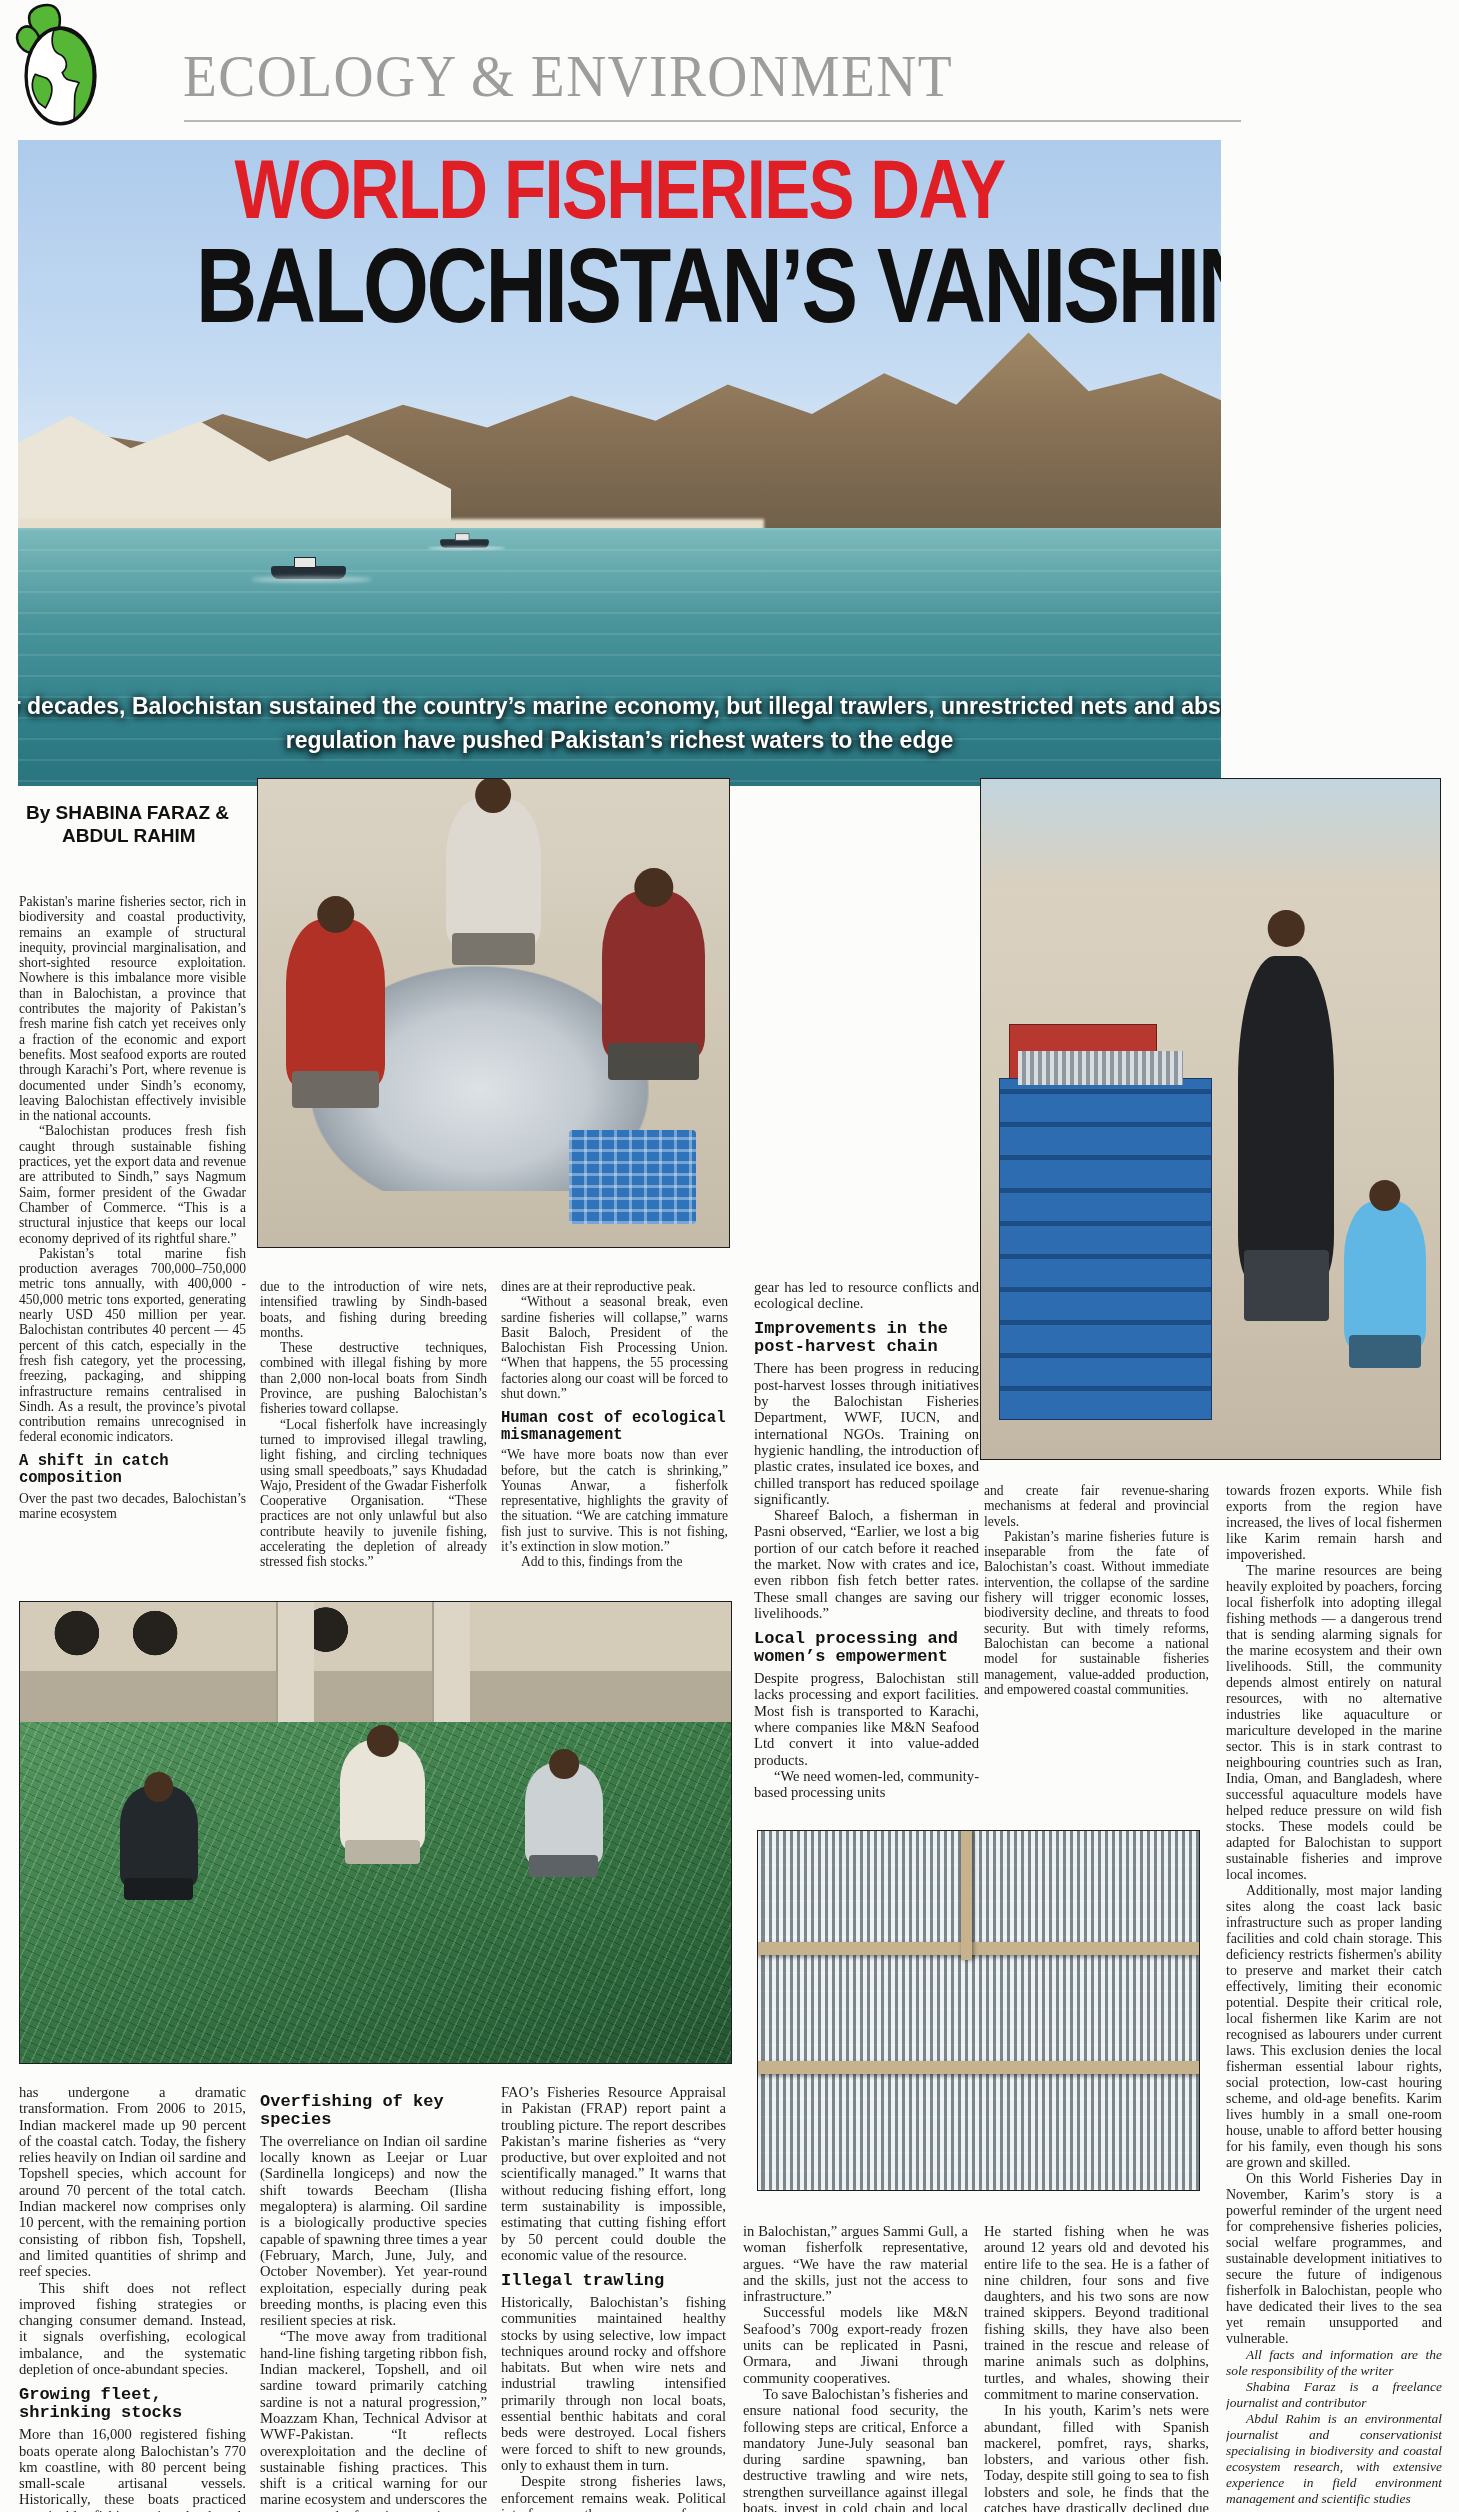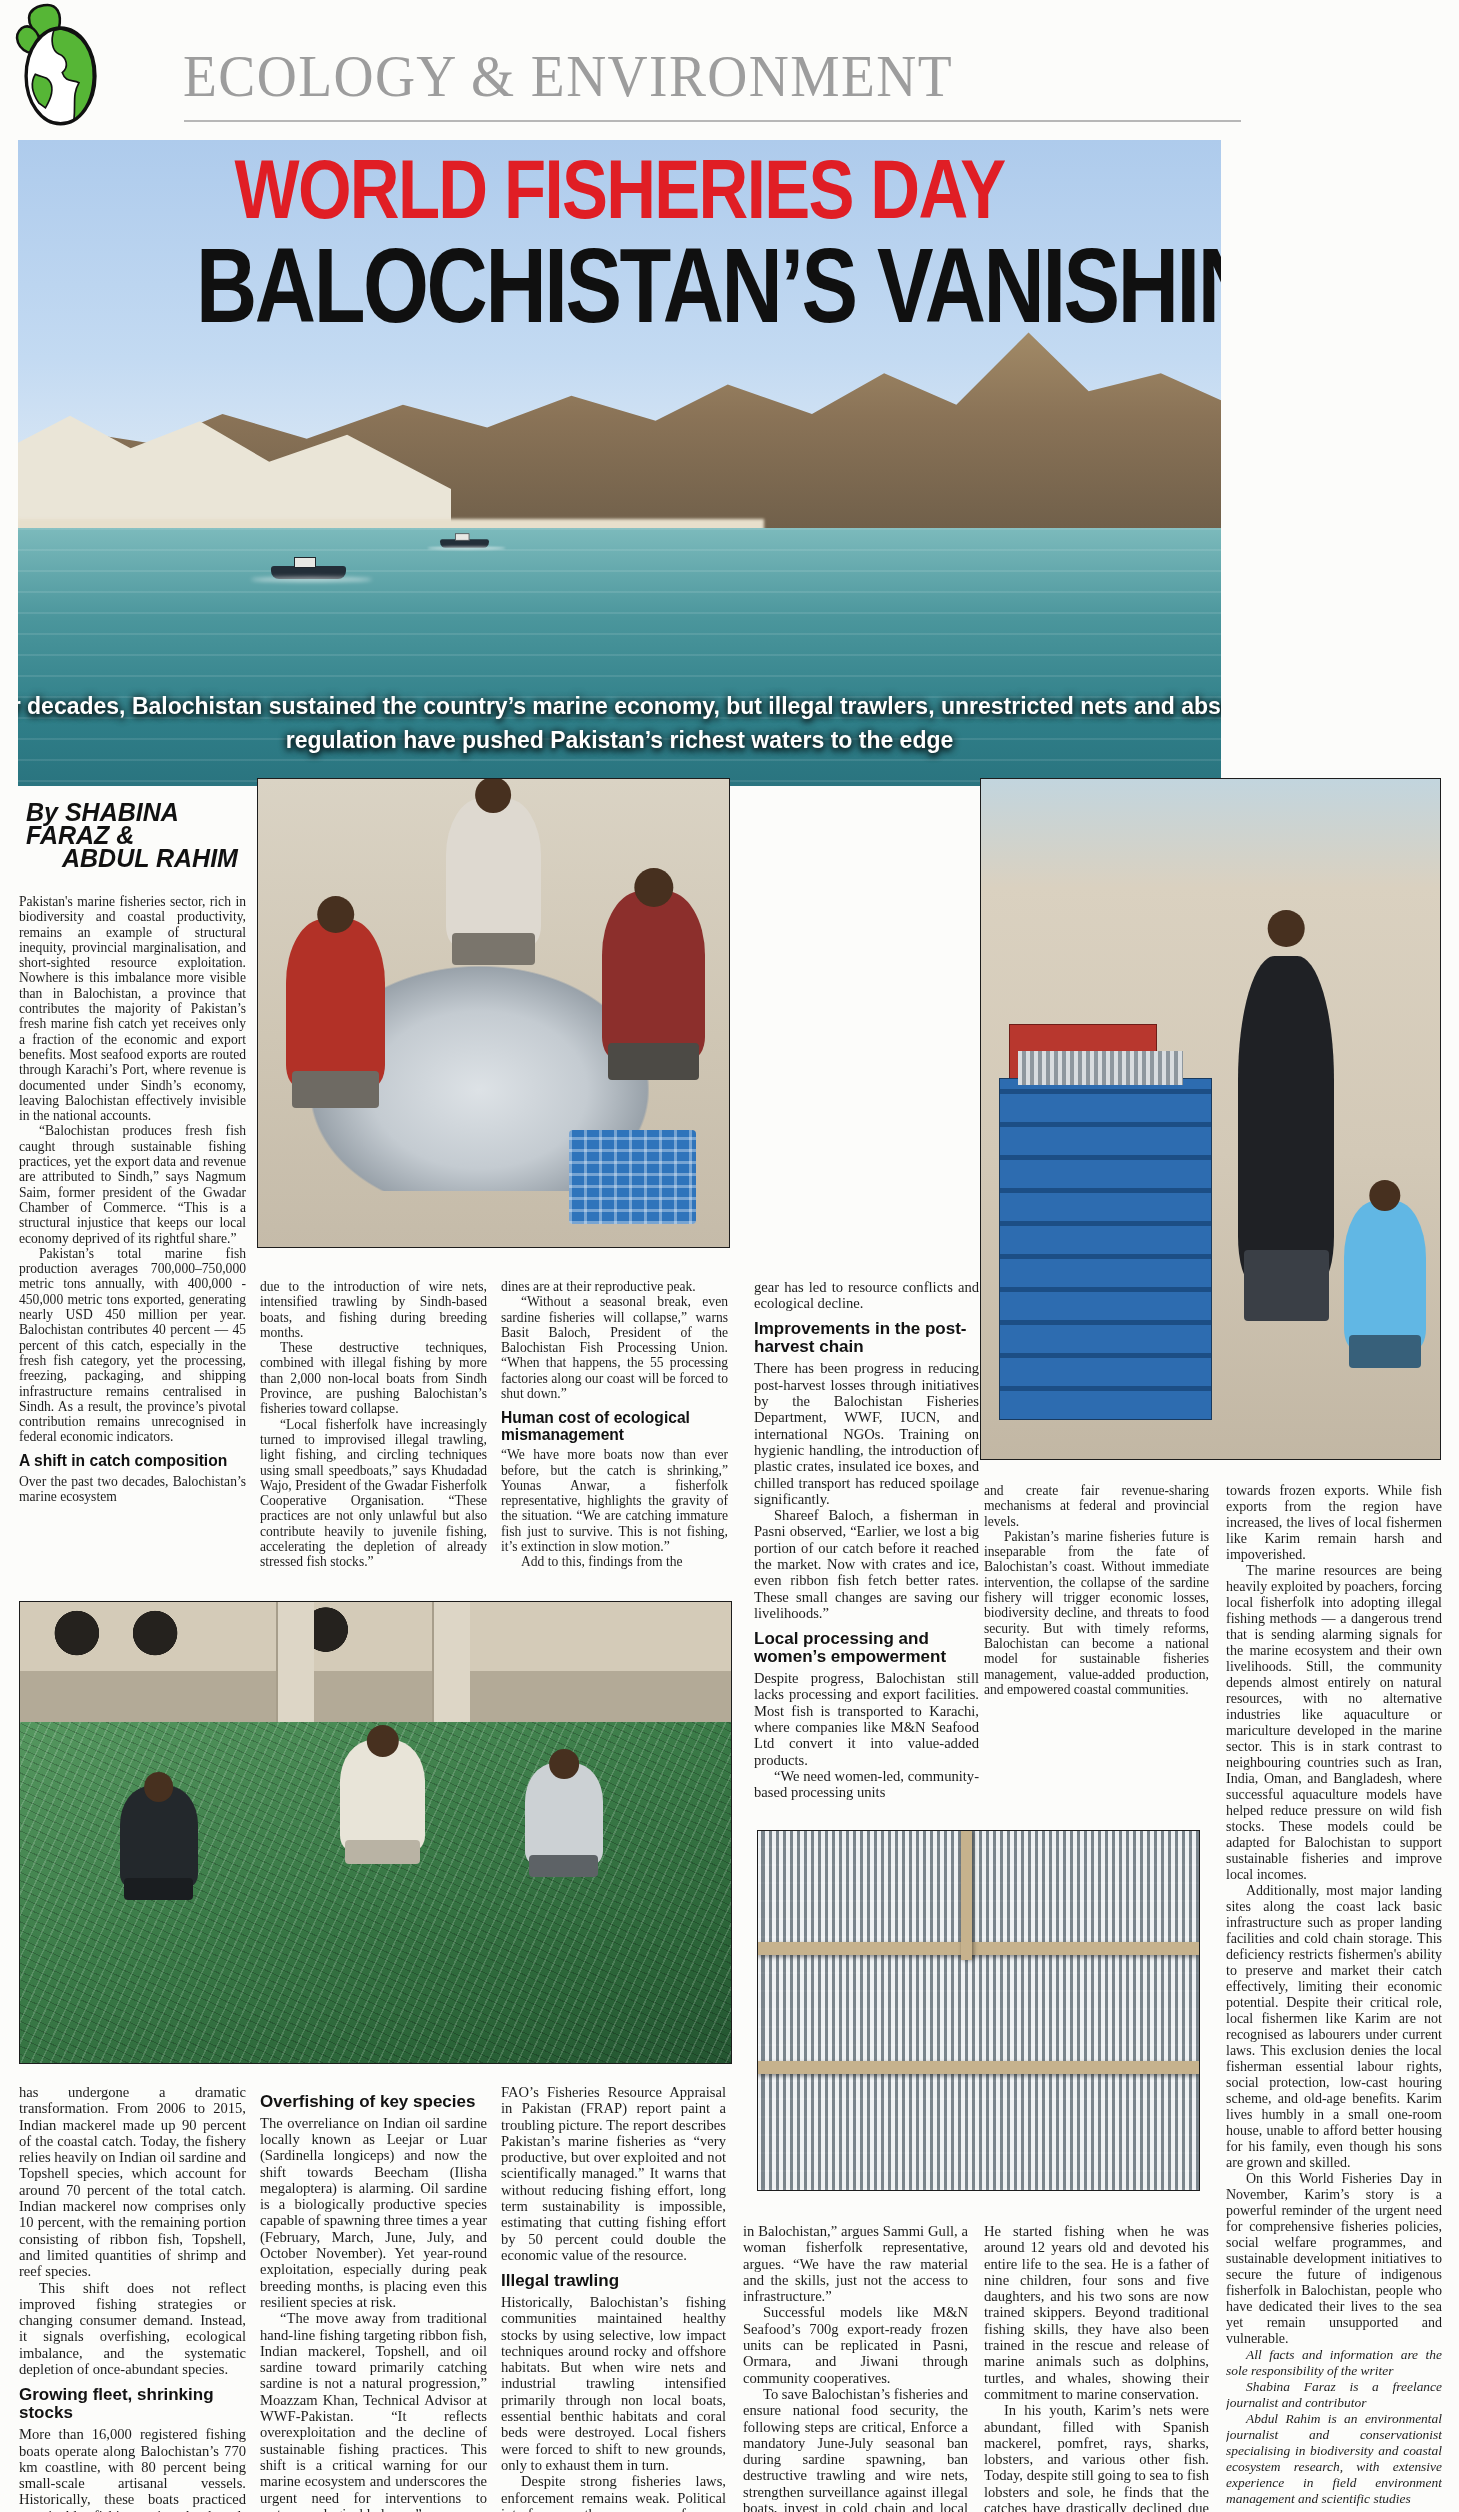--- a/index.html
+++ b/index.html
@@ -83,29 +83,29 @@
                    repeating-linear-gradient(0deg,rgba(255,255,255,.25) 0 2px,rgba(0,0,0,0) 2px 18px);}
   .crate-bar{position:absolute;left:0;right:0;height:13px;background:#c6b28d;box-shadow:0 2px 4px rgba(0,0,0,.45);}
   .crate-bar-v{position:absolute;top:0;width:11px;height:36%;left:46%;background:#c6b28d;box-shadow:1.5px 0 4px rgba(0,0,0,.45);}
 
   
   .txt{position:absolute;text-align:justify;overflow:hidden;color:#1c1c1c;}
   .fs-a{font-size:13.6px;line-height:15.3px;}
   .fs-b{font-size:14.6px;line-height:16.3px;}
   .txt p{margin:0;text-indent:20px;}
   .txt p:first-child{text-indent:0;}
-  .txt h3{font-family:Liberation Sans, sans-serif;font-weight:700;color:#121212;
+  .txt h3{font-family:Liberation Mono, monospace;font-weight:700;color:#121212;
         font-size:15.6px;line-height:1.07;margin:8.5px 0 4px;text-align:left;}
   .fs-b h3{font-size:17px;}
   .txt h3 + p{text-indent:0;}
   .txt p.credit{font-style:italic;font-size:.96em;}
   .col6{font-size:14px;line-height:16px;}
 
   .byline{position:absolute;left:26px;top:801px;width:224px;font-family:"Liberation Sans",sans-serif;
-        font-weight:700;font-size:25px;line-height:23px;color:#111;font-style:italic;}
+        font-weight:700;font-size:19px;line-height:23px;color:#111;}
   .byline .l2{padding-left:36px;}
 </style>
 </head>
 <body>
 
 <div class="page">
 
   <svg class="logo" viewBox="0 0 100 150" aria-hidden="true">
     <path d="M34 44 C12 26 14 8 36 4 C52 1 58 14 54 32 C50 42 42 46 34 44 Z" fill="#56b636" stroke="#111" stroke-width="3"></path>
     <path d="M24 62 C4 58 -1 40 10 31 C20 25 30 34 32 50 C32 58 29 62 24 62 Z" fill="#56b636" stroke="#111" stroke-width="3"></path>

